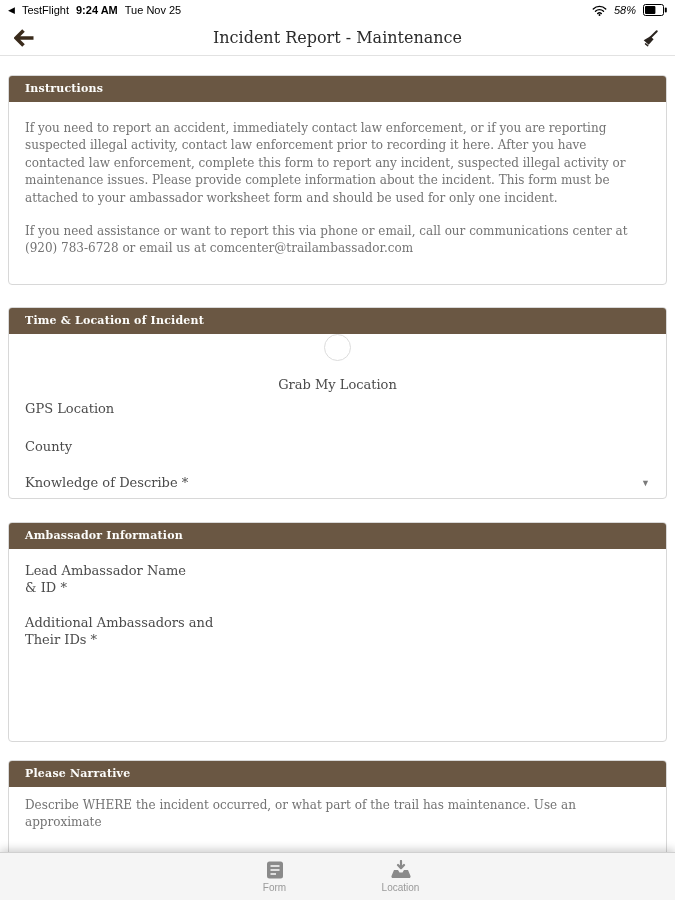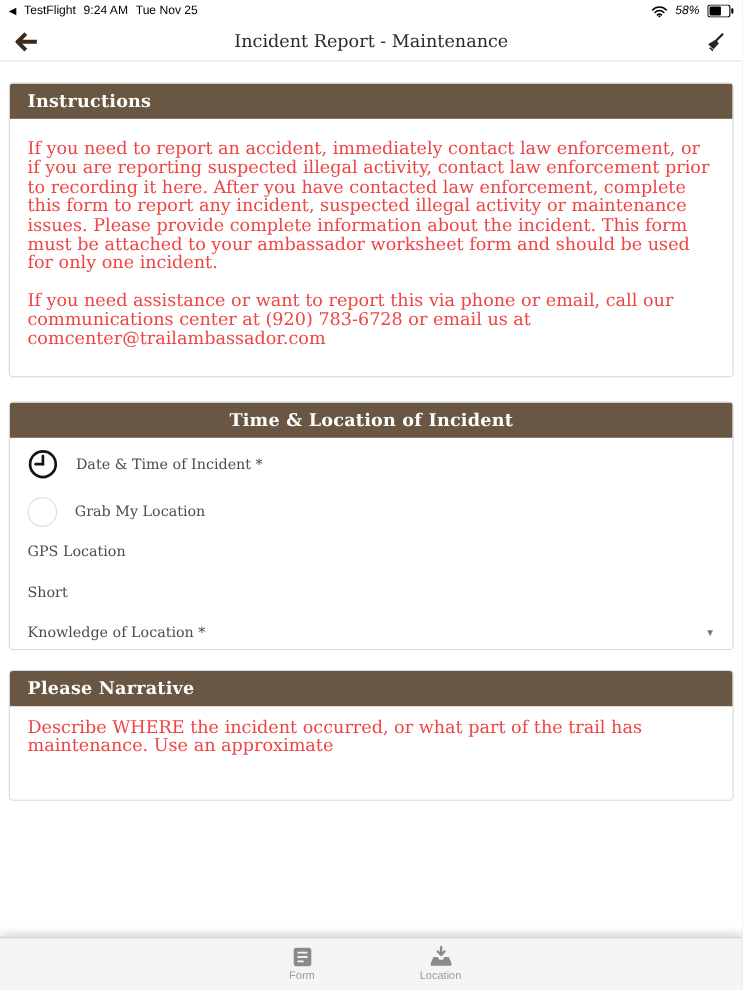--- a/index.html
+++ b/index.html
@@ -15,21 +15,21 @@
   
   .status-bar {
     height: 20px;
     display: flex; align-items: center; justify-content: space-between;
     padding: 0 8px 0 8px;
     font-family: "Liberation Sans", sans-serif;
     font-size: 11px; color: #000;
   }
   .sb-left, .sb-right { display: flex; align-items: center; gap: 7px; }
   .sb-back-triangle { font-size: 9px; line-height: 1; }
-  .sb-time { font-weight: normal; }
+  .sb-time { font-weight: bold; }
   .sb-pct { font-size: 11px; font-style: italic; }
   
   .app-header {
     height: 36px;
     display: flex; align-items: center;
     padding: 0 12px;
     border-bottom: 1px solid #e2e2e2;
     background: #fff;
     position: relative;
   }
@@ -51,38 +51,38 @@
     background: #fff;
     border: 1px solid #d8d8d8;
     border-radius: 4px;
     overflow: hidden;
   }
   .card-header {
     background: #6a5743;
     color: #fdfdfb;
     font-family: "DejaVu Serif", serif;
     font-weight: bold;
-    font-size: 16px;
+    font-size: 11px;
     padding: 6px 16px 7px 16px;
     letter-spacing: 0.2px;
   }
   .card-instructions { margin-top: 19px; }
   .card-body { padding: 18px 16px 26px 16px; }
   .para {
-    font-size: 16px; line-height: 17.4px; color: #ef4444;
+    font-size: 12px; line-height: 17.4px; color: #737373;
     font-family: "DejaVu Serif", serif;
   }
   .para + .para { margin-top: 16px; }
   
-  .card-timeloc { margin-top: 22px; text-align: center; }
+  .card-timeloc { margin-top: 22px; }
   .tl-row { display: flex; align-items: center; padding: 0 16px; }
   .tl-row.icon-row { gap: 16px; }
   .row-datetime { height: 44px; margin-top: 2px; }
-  .row-grab { height: 42px; }
-  .row-gps { height: 26px; margin-top: 2px; }
+  .row-grab { height: 42px; flex-direction: column; }
+  .row-gps { height: 26px; margin-top: 20px; }
   .row-county { height: 26px; margin-top: 12px; }
   .row-knowledge { height: 26px; margin-top: 10px; margin-bottom: 2px; justify-content: space-between; }
   .field-label { font-size: 13px; color: #4b4b4b; font-family: "DejaVu Serif", serif; }
   .circle-empty {
     width: 27px; height: 27px; border-radius: 50%;
     border: 1.5px solid #dcdcdc; flex: 0 0 auto;
   }
   .chevron { font-size: 9px; color: #7a7a7a; font-family: "Liberation Sans", sans-serif; }
   
   .card-ambassador { margin-top: 23px; min-height: 220px; }
@@ -170,50 +170,47 @@
       <div class="card-header">Instructions</div>
       <div class="card-body">
         <p class="para">If you need to report an accident, immediately contact law enforcement, or if you are reporting suspected illegal activity, contact law enforcement prior to recording it here. After you have contacted law enforcement, complete this form to report any incident, suspected illegal activity or maintenance issues. Please provide complete information about the incident. This form must be attached to your ambassador worksheet form and should be used for only one incident.</p>
         <p class="para">If you need assistance or want to report this via phone or email, call our communications center at (920) 783-6728 or email us at comcenter@trailambassador.com</p>
       </div>
     </div>
 
     <div class="card card-timeloc">
       <div class="card-header">Time &amp; Location of Incident</div>
 
-      <div class="tl-row icon-row row-datetime">
-        <span>
-          <svg width="28" height="28" viewBox="0 0 24 24">
-            <circle cx="12" cy="12" r="10" fill="none" stroke="#161311" stroke-width="2.1"></circle>
-            <line x1="12" y1="12" x2="12" y2="5.6" stroke="#161311" stroke-width="2.1" stroke-linecap="round"></line>
-            <line x1="12" y1="12" x2="6.4" y2="12" stroke="#161311" stroke-width="2.1" stroke-linecap="round"></line>
-          </svg>
-        </span>
-        <span class="field-label">Date &amp; Time of Incident *</span>
-      </div>
 
       <div class="tl-row icon-row row-grab">
         <span class="circle-empty"></span>
         <span class="field-label">Grab My Location</span>
       </div>
 
       <div class="tl-row row-gps">
         <span class="field-label">GPS Location</span>
       </div>
 
       <div class="tl-row row-county">
-        <span class="field-label">Short</span>
+        <span class="field-label">County</span>
       </div>
 
       <div class="tl-row row-knowledge">
-        <span class="field-label">Knowledge of Location *</span>
+        <span class="field-label">Knowledge of Describe *</span>
         <span class="chevron">▼</span>
       </div>
     </div>
 
+    <div class="card card-ambassador">
+      <div class="card-header">Ambassador Information</div>
+      <div class="amb-body">
+        <div class="field-label amb-label lead">Lead Ambassador Name &amp; ID *</div>
+        <div class="field-label amb-label additional">Additional Ambassadors and Their IDs *</div>
+      </div>
+    </div>
 
     <div class="card card-narrative">
       <div class="card-header">Please Narrative</div>
       <div class="narr-body">
         <p class="para">Describe WHERE the incident occurred, or what part of the trail has maintenance.  Use an approximate</p>
       </div>
     </div>
 
   </div>
 

